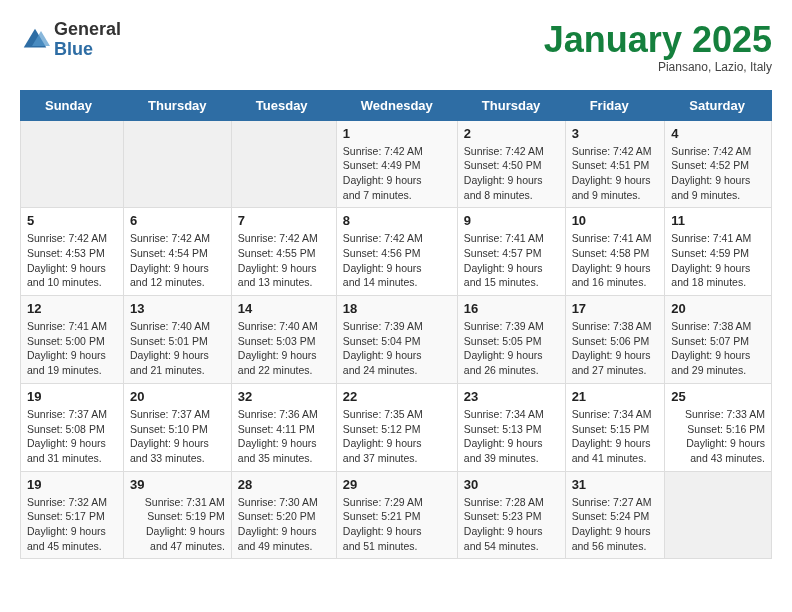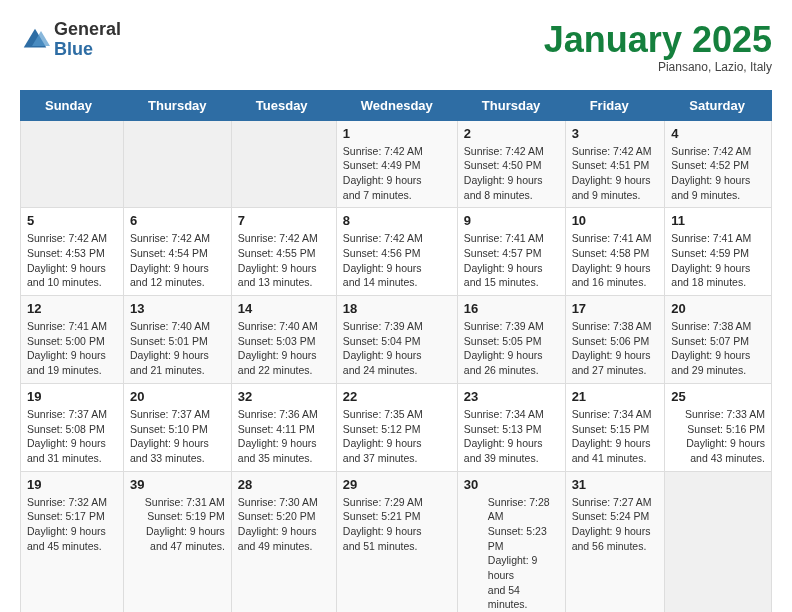--- a/index.html
+++ b/index.html
@@ -340,21 +340,21 @@
         </td>
         <td>
           <span class="day-number">29</span>
           <div class="day-info" style="white-space: pre-line;">Sunrise: 7:29 AM
 Sunset: 5:21 PM
 Daylight: 9 hours
 and 51 minutes.</div>
         </td>
         <td>
           <span class="day-number">30</span>
-          <div class="day-info" style="white-space: pre-line; margin-left: 24px;">Sunrise: 7:28 AM
+          <div class="day-info" style="white-space: pre-line;">Sunrise: 7:28 AM
 Sunset: 5:23 PM
 Daylight: 9 hours
 and 54 minutes.</div>
         </td>
         <td>
           <span class="day-number">31</span>
           <div class="day-info" style="white-space: pre-line;">Sunrise: 7:27 AM
 Sunset: 5:24 PM
 Daylight: 9 hours
 and 56 minutes.</div>

